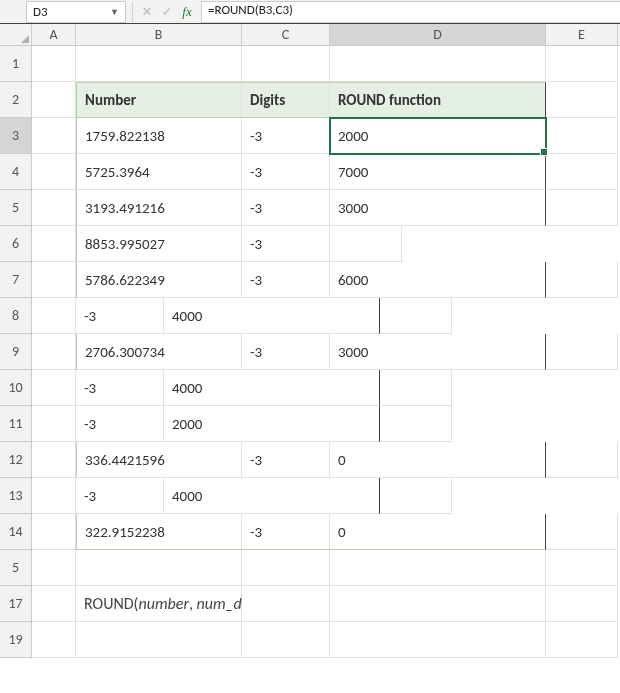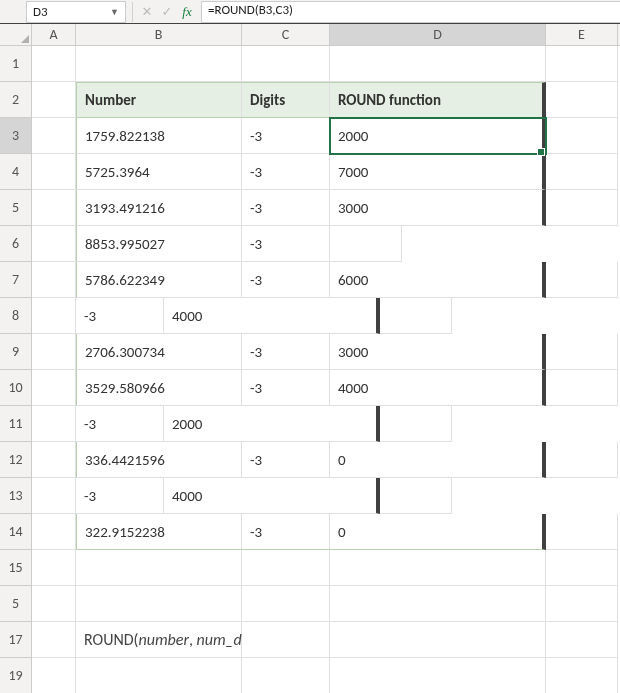--- a/index.html
+++ b/index.html
@@ -122,21 +122,21 @@
   .wD { width: 216px; }
   .wE { width: 72px; }
   .th {
     font-weight: bold;
     background: #e6efe3;
     border-bottom: 1px solid #b8cfb0;
   }
   .tcell-top { border-top: 1px solid #b8cfb0; }
   .tcell-bot { border-bottom: 1px solid #b8cfb0; }
   .tcell-l { border-left: 1px solid #b8cfb0; }
-  .tcell-r { border-right: 4px solid #404040; }
+  .tcell-r { border-right: 1px solid #404040; }
   .selected {
     outline: 2px solid #217346;
     outline-offset: -1px;
     z-index: 5;
   }
   .selected::after {
     content: "";
     position: absolute;
     right: -3px; bottom: -3px;
     width: 6px; height: 6px;
@@ -245,21 +245,20 @@
         <div class="row-h">9</div>
         <div class="cell wA"></div>
         <div class="cell wB tcell-l">2706.300734</div>
         <div class="cell wC">-3</div>
         <div class="cell wD tcell-r">3000</div>
         <div class="cell wE"></div>
       </div>
       <div class="row">
         <div class="row-h">10</div>
         <div class="cell wA"></div>
-        <div class="cell wB tcell-l">3529.580966</div>
         <div class="cell wC">-3</div>
         <div class="cell wD tcell-r">4000</div>
         <div class="cell wE"></div>
       </div>
       <div class="row">
         <div class="row-h">11</div>
         <div class="cell wA"></div>
         <div class="cell wC">-3</div>
         <div class="cell wD tcell-r">2000</div>
         <div class="cell wE"></div>
@@ -278,28 +277,20 @@
         <div class="cell wC">-3</div>
         <div class="cell wD tcell-r">4000</div>
         <div class="cell wE"></div>
       </div>
       <div class="row">
         <div class="row-h">14</div>
         <div class="cell wA"></div>
         <div class="cell wB tcell-l tcell-bot">322.9152238</div>
         <div class="cell wC tcell-bot">-3</div>
         <div class="cell wD tcell-r tcell-bot">0</div>
-        <div class="cell wE"></div>
-      </div>
-      <div class="row">
-        <div class="row-h">15</div>
-        <div class="cell wA"></div>
-        <div class="cell wB"></div>
-        <div class="cell wC"></div>
-        <div class="cell wD"></div>
         <div class="cell wE"></div>
       </div>
       <div class="row">
         <div class="row-h">5</div>
         <div class="cell wA"></div>
         <div class="cell wB"></div>
         <div class="cell wC"></div>
         <div class="cell wD"></div>
         <div class="cell wE"></div>
       </div>

